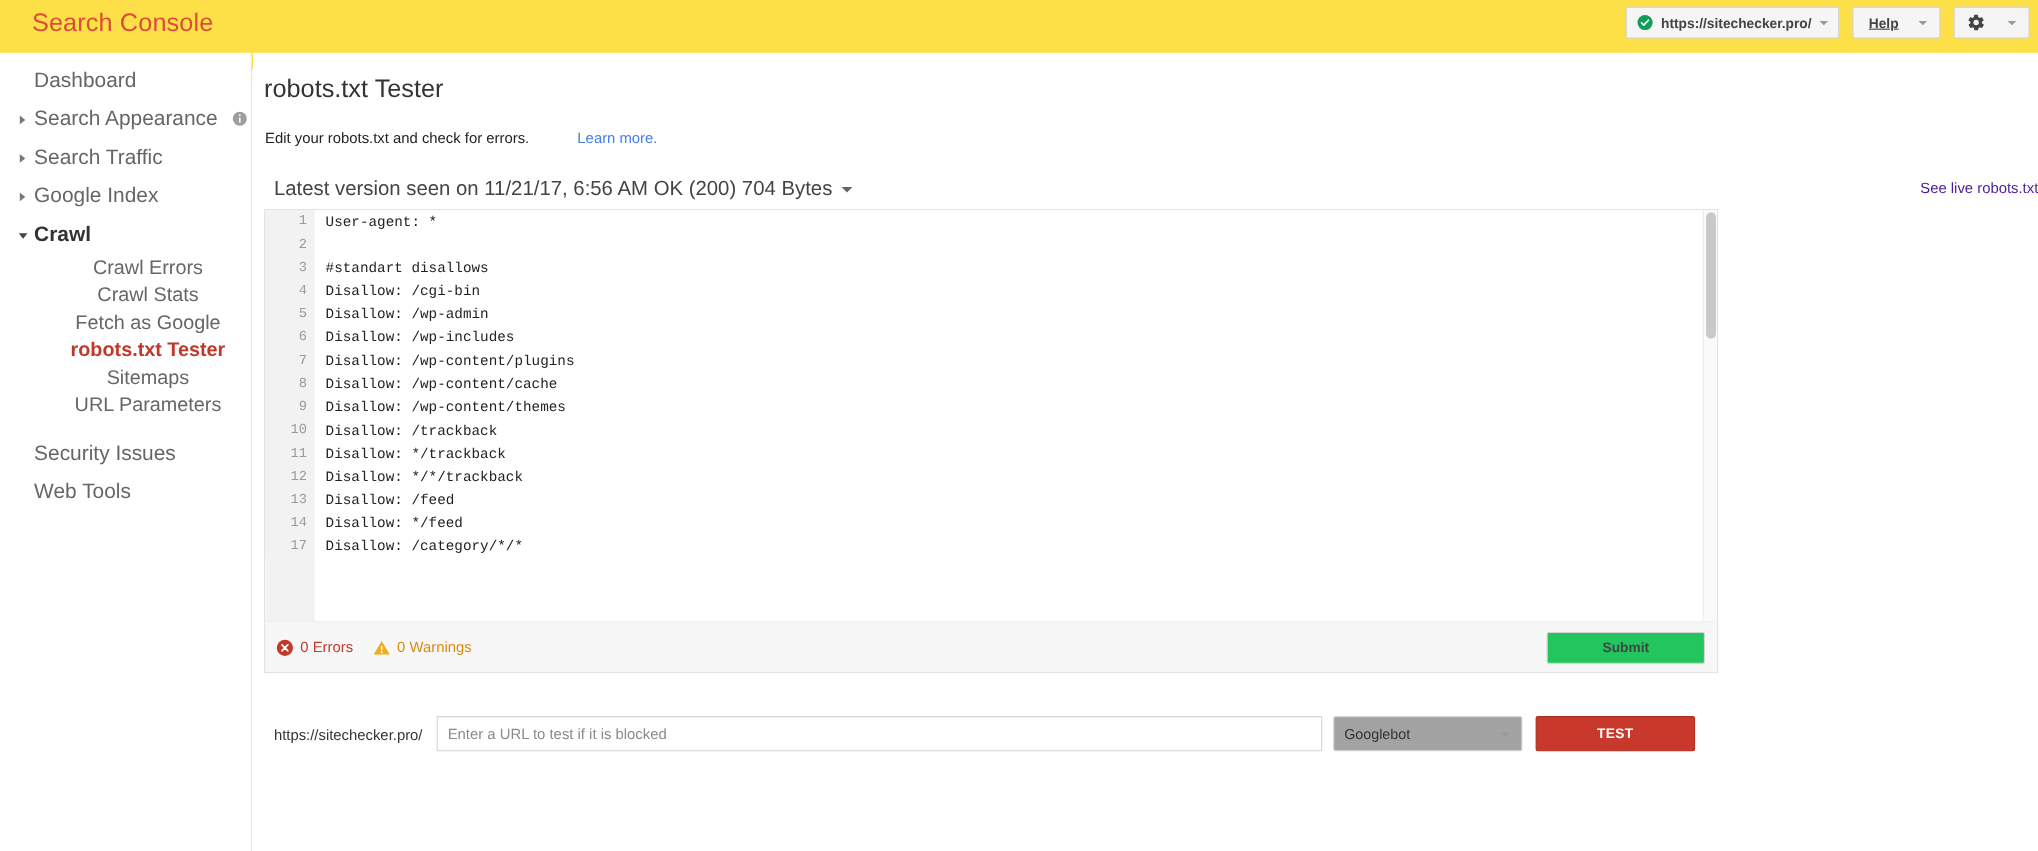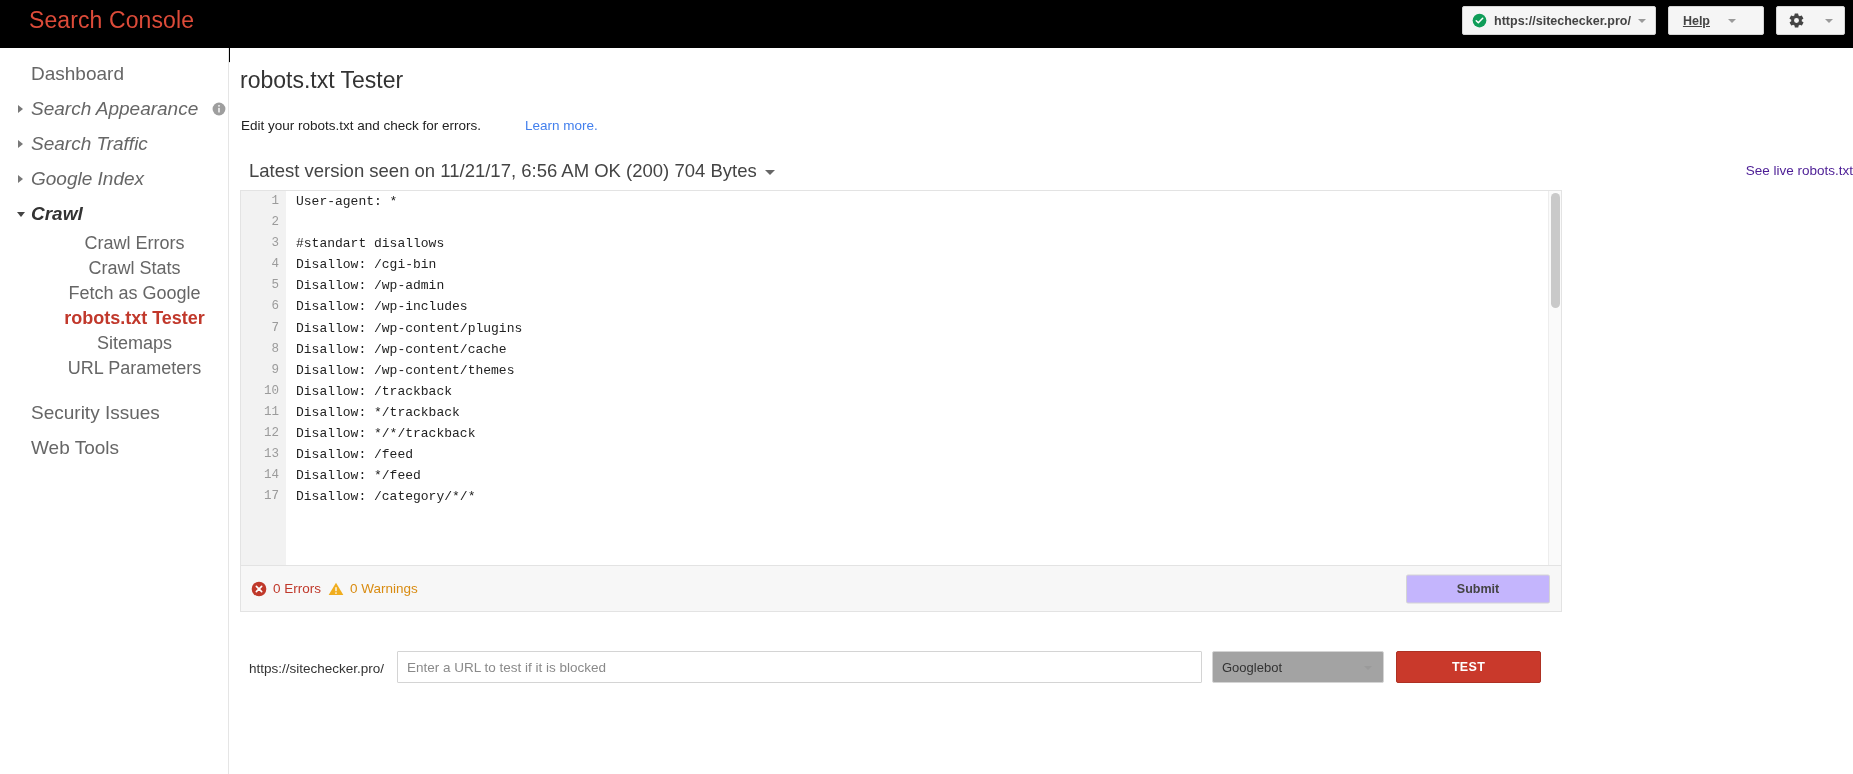--- a/index.html
+++ b/index.html
@@ -8,39 +8,39 @@
     width: 1853px; height: 774px;
     background: #fff;
     font-family: "Liberation Sans", sans-serif;
     overflow: hidden;
   }
   .app { position: relative; width: 1853px; height: 774px; background: #fff; }
 
   
   .header {
     position: absolute; left: 0; top: 0; width: 1853px; height: 63px;
-    background: #000000; border-bottom: 1px solid #e0e0e0;
+    background: #fde047; border-bottom: 1px solid #e0e0e0;
   }
   .brand {
     position: absolute; left: 29px; top: 7px;
     font-size: 23px; color: #dd4b39; font-weight: 400;
     letter-spacing: .1px; white-space: nowrap;
   }
   .hdr-right { position: absolute; right: 8px; top: 6px; display: flex; align-items: center; gap: 12px; }
 
   .gbtn {
     height: 29px; display: inline-flex; align-items: center;
     border: 1px solid #d4d4d4; background: #f5f5f5; border-radius: 2px;
     font-size: 12.5px; color: #444; font-weight: bold; cursor: pointer;
     padding: 0 0 0 8px; white-space: nowrap;
   }
   .gbtn .caret { margin: 0 9px 0 7px; }
   .prop-btn { padding-left: 9px; }
   .check-ico { width: 15px; height: 15px; margin-right: 7px; flex: 0 0 auto; }
-  .help-btn { padding: 0 16px 0 14px; text-decoration: underline; }
+  .help-btn { padding: 0 0 0 14px; text-decoration: underline; }
   .help-btn .caret { margin: 0 11px 0 18px; }
   .gear-btn { padding: 0 0 0 11px; }
   .gear-btn .caret { margin: 0 11px 0 20px; }
   .gear-ico { width: 17px; height: 17px; display: block; }
 
   .caret {
     width: 0; height: 0; display: inline-block;
     border-left: 4px solid transparent; border-right: 4px solid transparent;
     border-top: 4px solid #9a9a9a;
   }
@@ -48,21 +48,21 @@
   
   .sidebar {
     position: absolute; left: 0; top: 48px; width: 229px; height: 726px;
     background: #fff; border-right: 1px solid #e5e5e5;
   }
   .nav-item {
     position: relative; font-size: 19px; color: #666;
     padding: 0 0 0 31px; height: 35px; line-height: 35px;
     cursor: pointer; white-space: nowrap;
   }
-  .nav-item.toplevel { padding-left: 31px; font-style: italic; }
+  .nav-item.toplevel { padding-left: 31px; }
   .nav-item .tri {
     position: absolute; left: 18px; top: 50%; margin-top: -4px;
     width: 0; height: 0;
     border-top: 4px solid transparent; border-bottom: 4px solid transparent;
     border-left: 5px solid #787878;
   }
   .nav-item.open .tri {
     border-left: 4px solid transparent; border-right: 4px solid transparent;
     border-top: 5px solid #444; border-bottom: 0; margin-top: -2px; left: 17px;
   }
@@ -129,29 +129,29 @@
     background: #c9c9c9; border-radius: 5px;
   }
 
   
   .status-bar {
     position: absolute; left: 10px; top: 518px; width: 1322px; height: 46px;
     background: #f7f7f7; border: 1px solid #e3e3e3; border-top: none;
   }
   .status-items {
     position: absolute; left: 10px; top: 50%; transform: translateY(-50%);
-    display: flex; align-items: center; gap: 7px;
+    display: flex; align-items: center; gap: 18px;
   }
   .status-item { display: flex; align-items: center; gap: 6px; font-size: 13.5px; }
   .err-txt { color: #c0392b; }
   .warn-txt { color: #d98c12; text-align: center; }
   .ico16 { width: 16px; height: 16px; display: block; }
   .submit-btn {
     position: absolute; right: 11px; top: 50%; transform: translateY(-50%);
-    width: 144px; height: 29px; border: 1px solid #d4d4d4; background: #c4b5fd;
+    width: 144px; height: 29px; border: 1px solid #d4d4d4; background: #22c55e;
     border-radius: 2px; font-size: 12.5px; font-weight: bold; color: #444;
     cursor: pointer; font-family: "Liberation Sans", sans-serif;
   }
 
   
   .test-bar { position: absolute; left: 10px; top: 600px; width: 1322px; height: 60px; }
   .test-row {
     position: absolute; left: 0; top: 0; width: 1322px; height: 42px;
     display: flex; align-items: center;
   }

